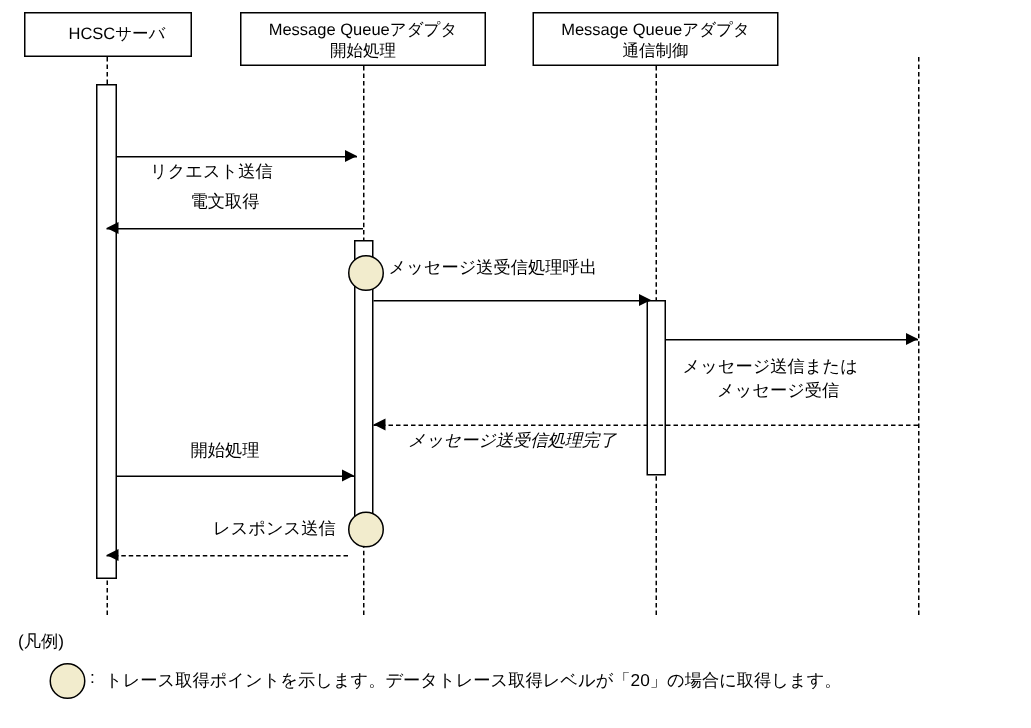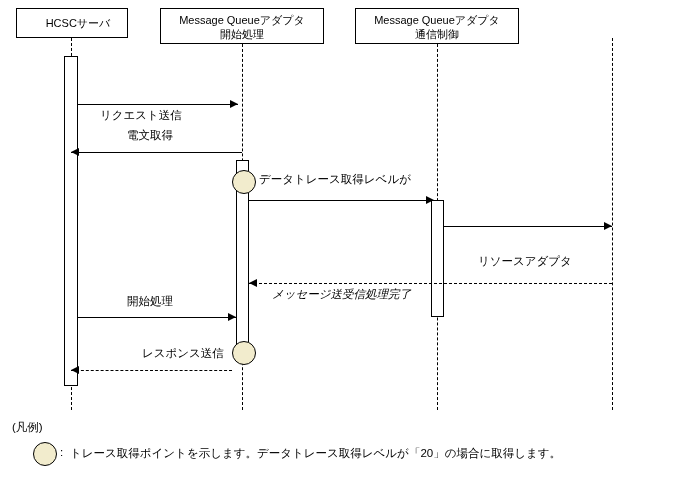--- a/index.html
+++ b/index.html
@@ -119,25 +119,26 @@
   <div class="msg-label" style="left:100px; top:80px;margin-top:28px;">リクエスト送信</div>
   <div class="arrow-line" style="left:78px; top:104px; width:160px;"></div>
   <div class="arrow-head right" style="left:230px; top:100px;"></div>
 
   <div class="msg-label" style="left:127px; top:128px;">電文取得</div>
   <div class="arrow-line" style="left:71px; top:152px; width:171px;"></div>
   <div class="arrow-head left" style="left:71px; top:148px;"></div>
 
   <div class="trace-dot" style="left:232px; top:170px;"></div>
 
-  <div class="msg-label" style="left:259px; top:172px;">データトレース取得レベルが</div>
+  <div class="msg-label" style="left:259px; top:172px;">メッセージ送受信処理呼出</div>
   <div class="arrow-line" style="left:249px; top:200px; width:184px;"></div>
   <div class="arrow-head right" style="left:426px; top:196px;"></div>
 
-  <div class="msg-label center" style="left:478px; top:254px;">リソースアダプタ</div>
+  <div class="msg-label center" style="left:455px; top:238px;">メッセージ送信または</div>
+  <div class="msg-label center" style="left:478px; top:254px;">メッセージ受信</div>
   <div class="arrow-line" style="left:444px; top:226px; width:168px;"></div>
   <div class="arrow-head right" style="left:604px; top:222px;"></div>
 
   <div class="msg-label" style="left:272px; top:287px;font-style:italic;">メッセージ送受信処理完了</div>
   <div class="arrow-line dashed" style="left:249px; top:283px; width:363px;"></div>
   <div class="arrow-head left" style="left:249px; top:279px;"></div>
 
   <div class="msg-label" style="left:127px; top:294px;">開始処理</div>
   <div class="arrow-line" style="left:78px; top:317px; width:158px;"></div>
   <div class="arrow-head right" style="left:228px; top:313px;"></div>

